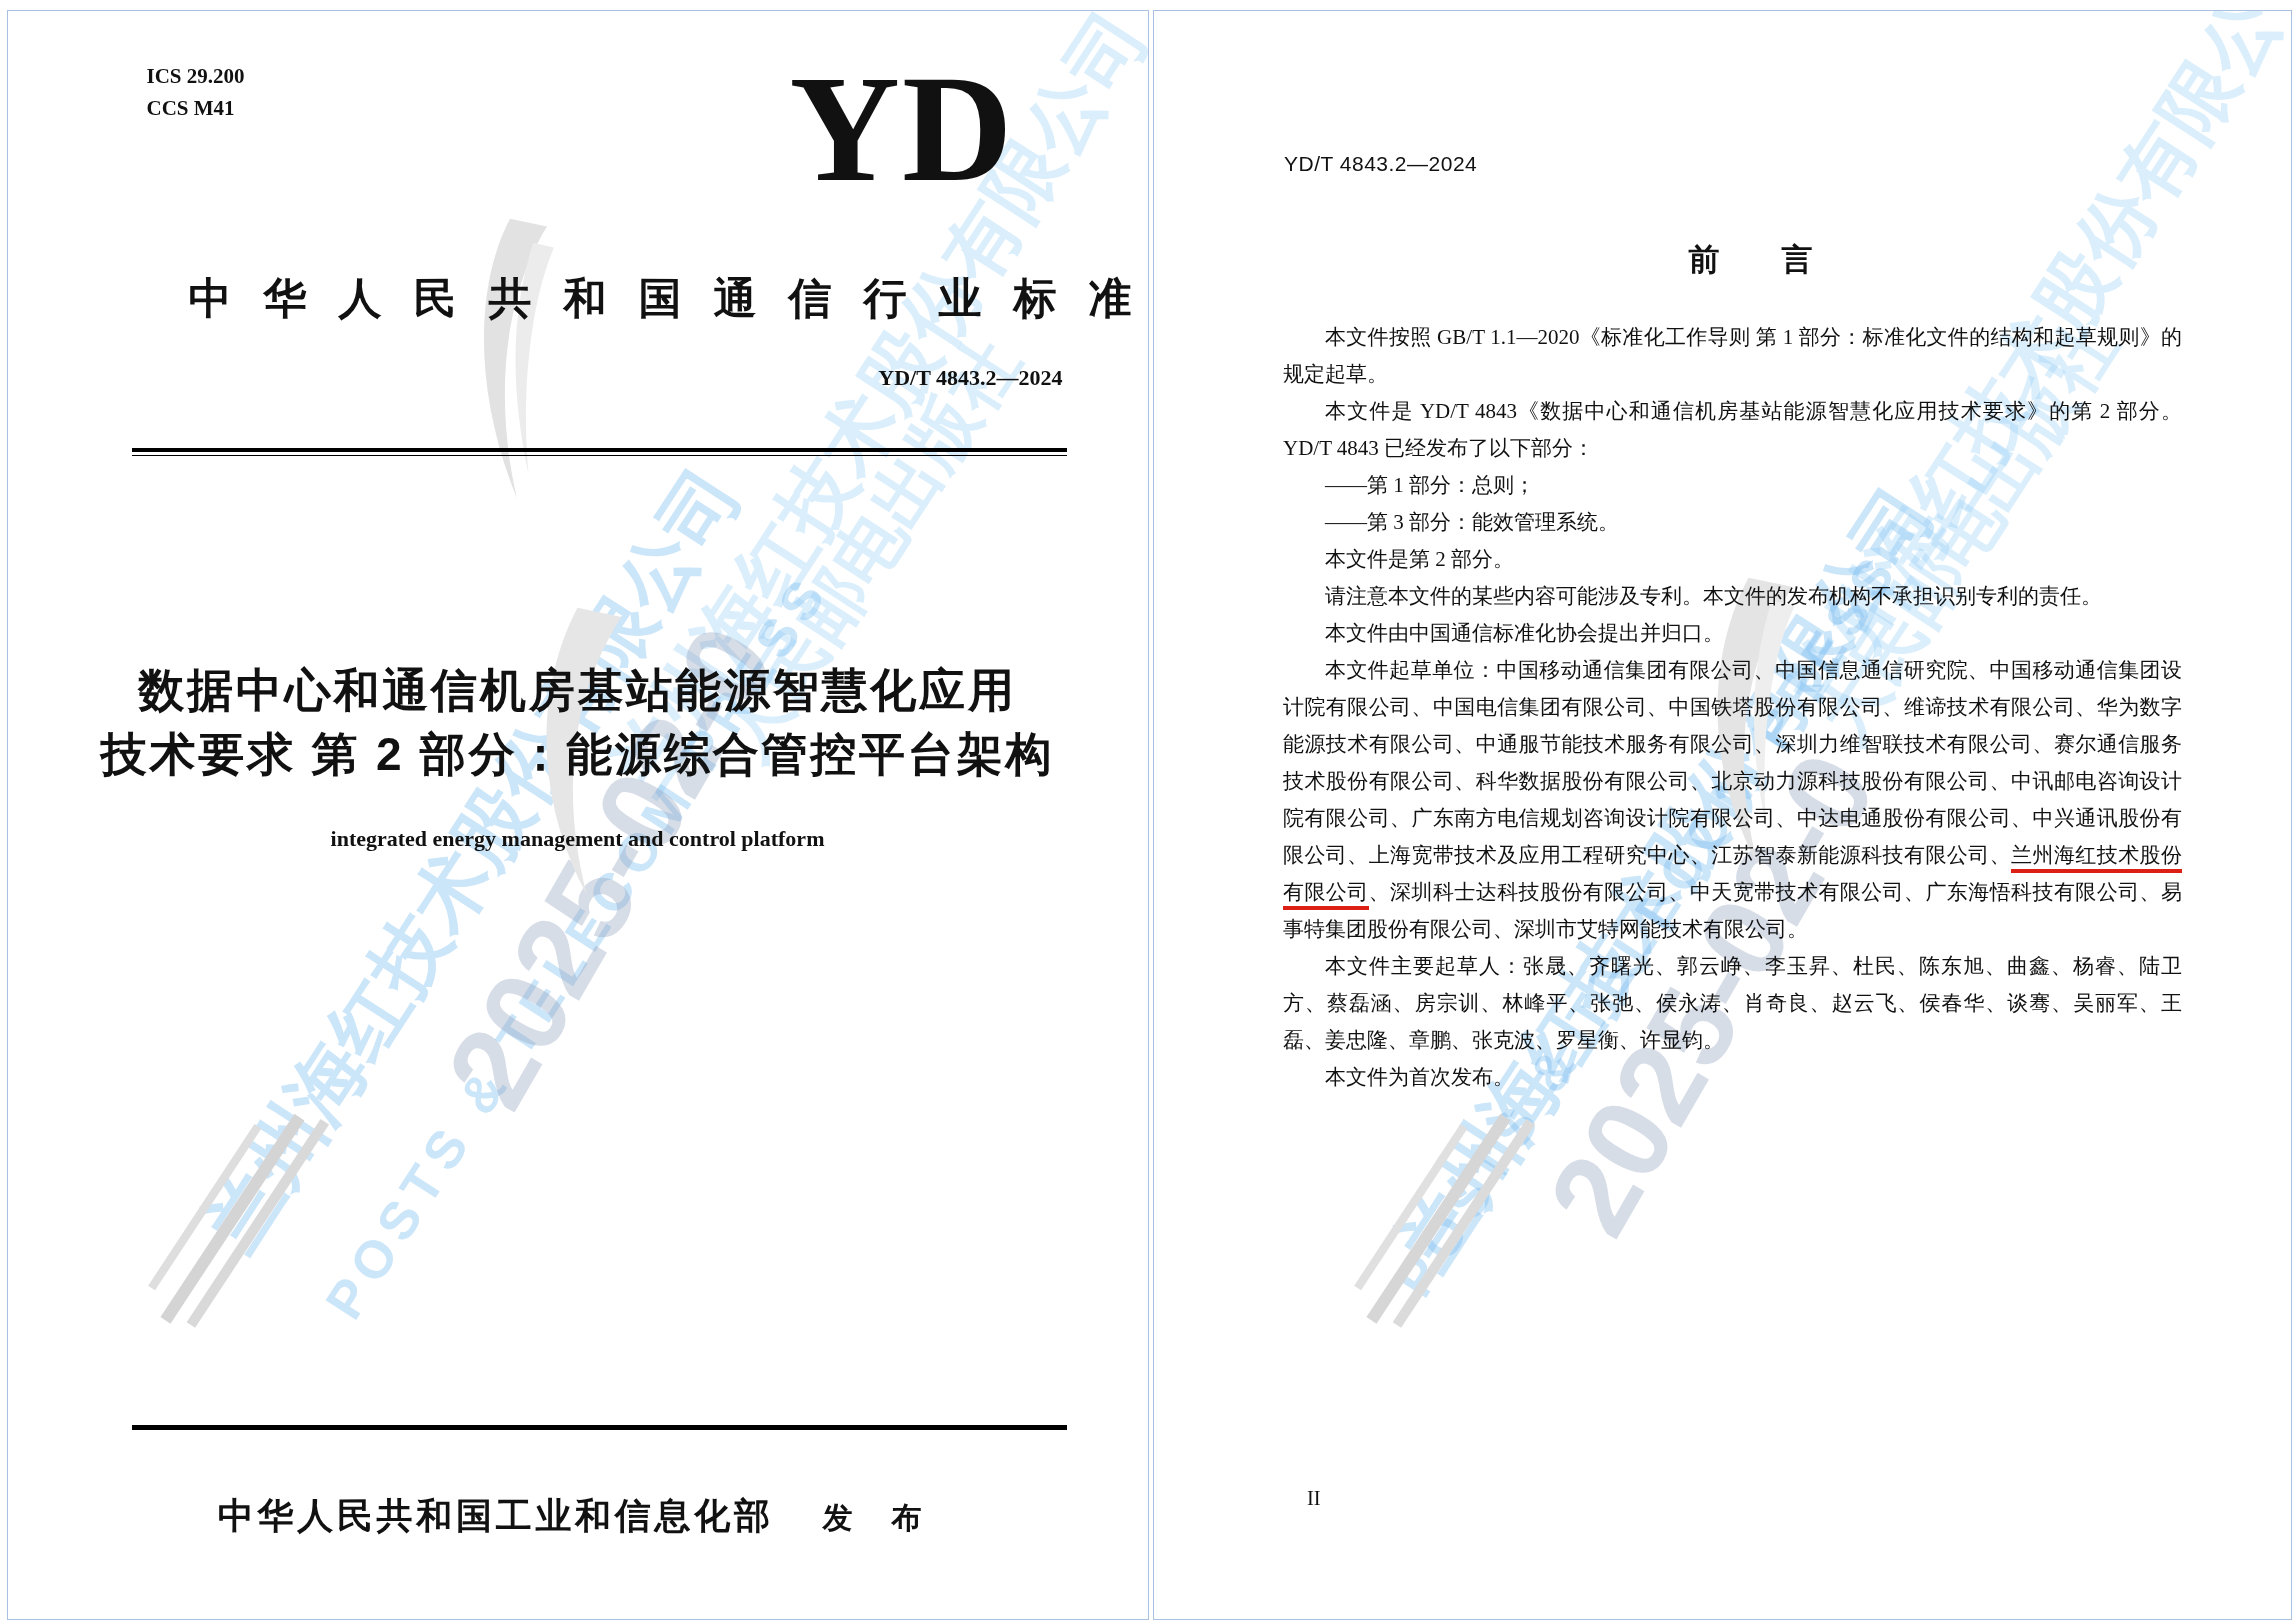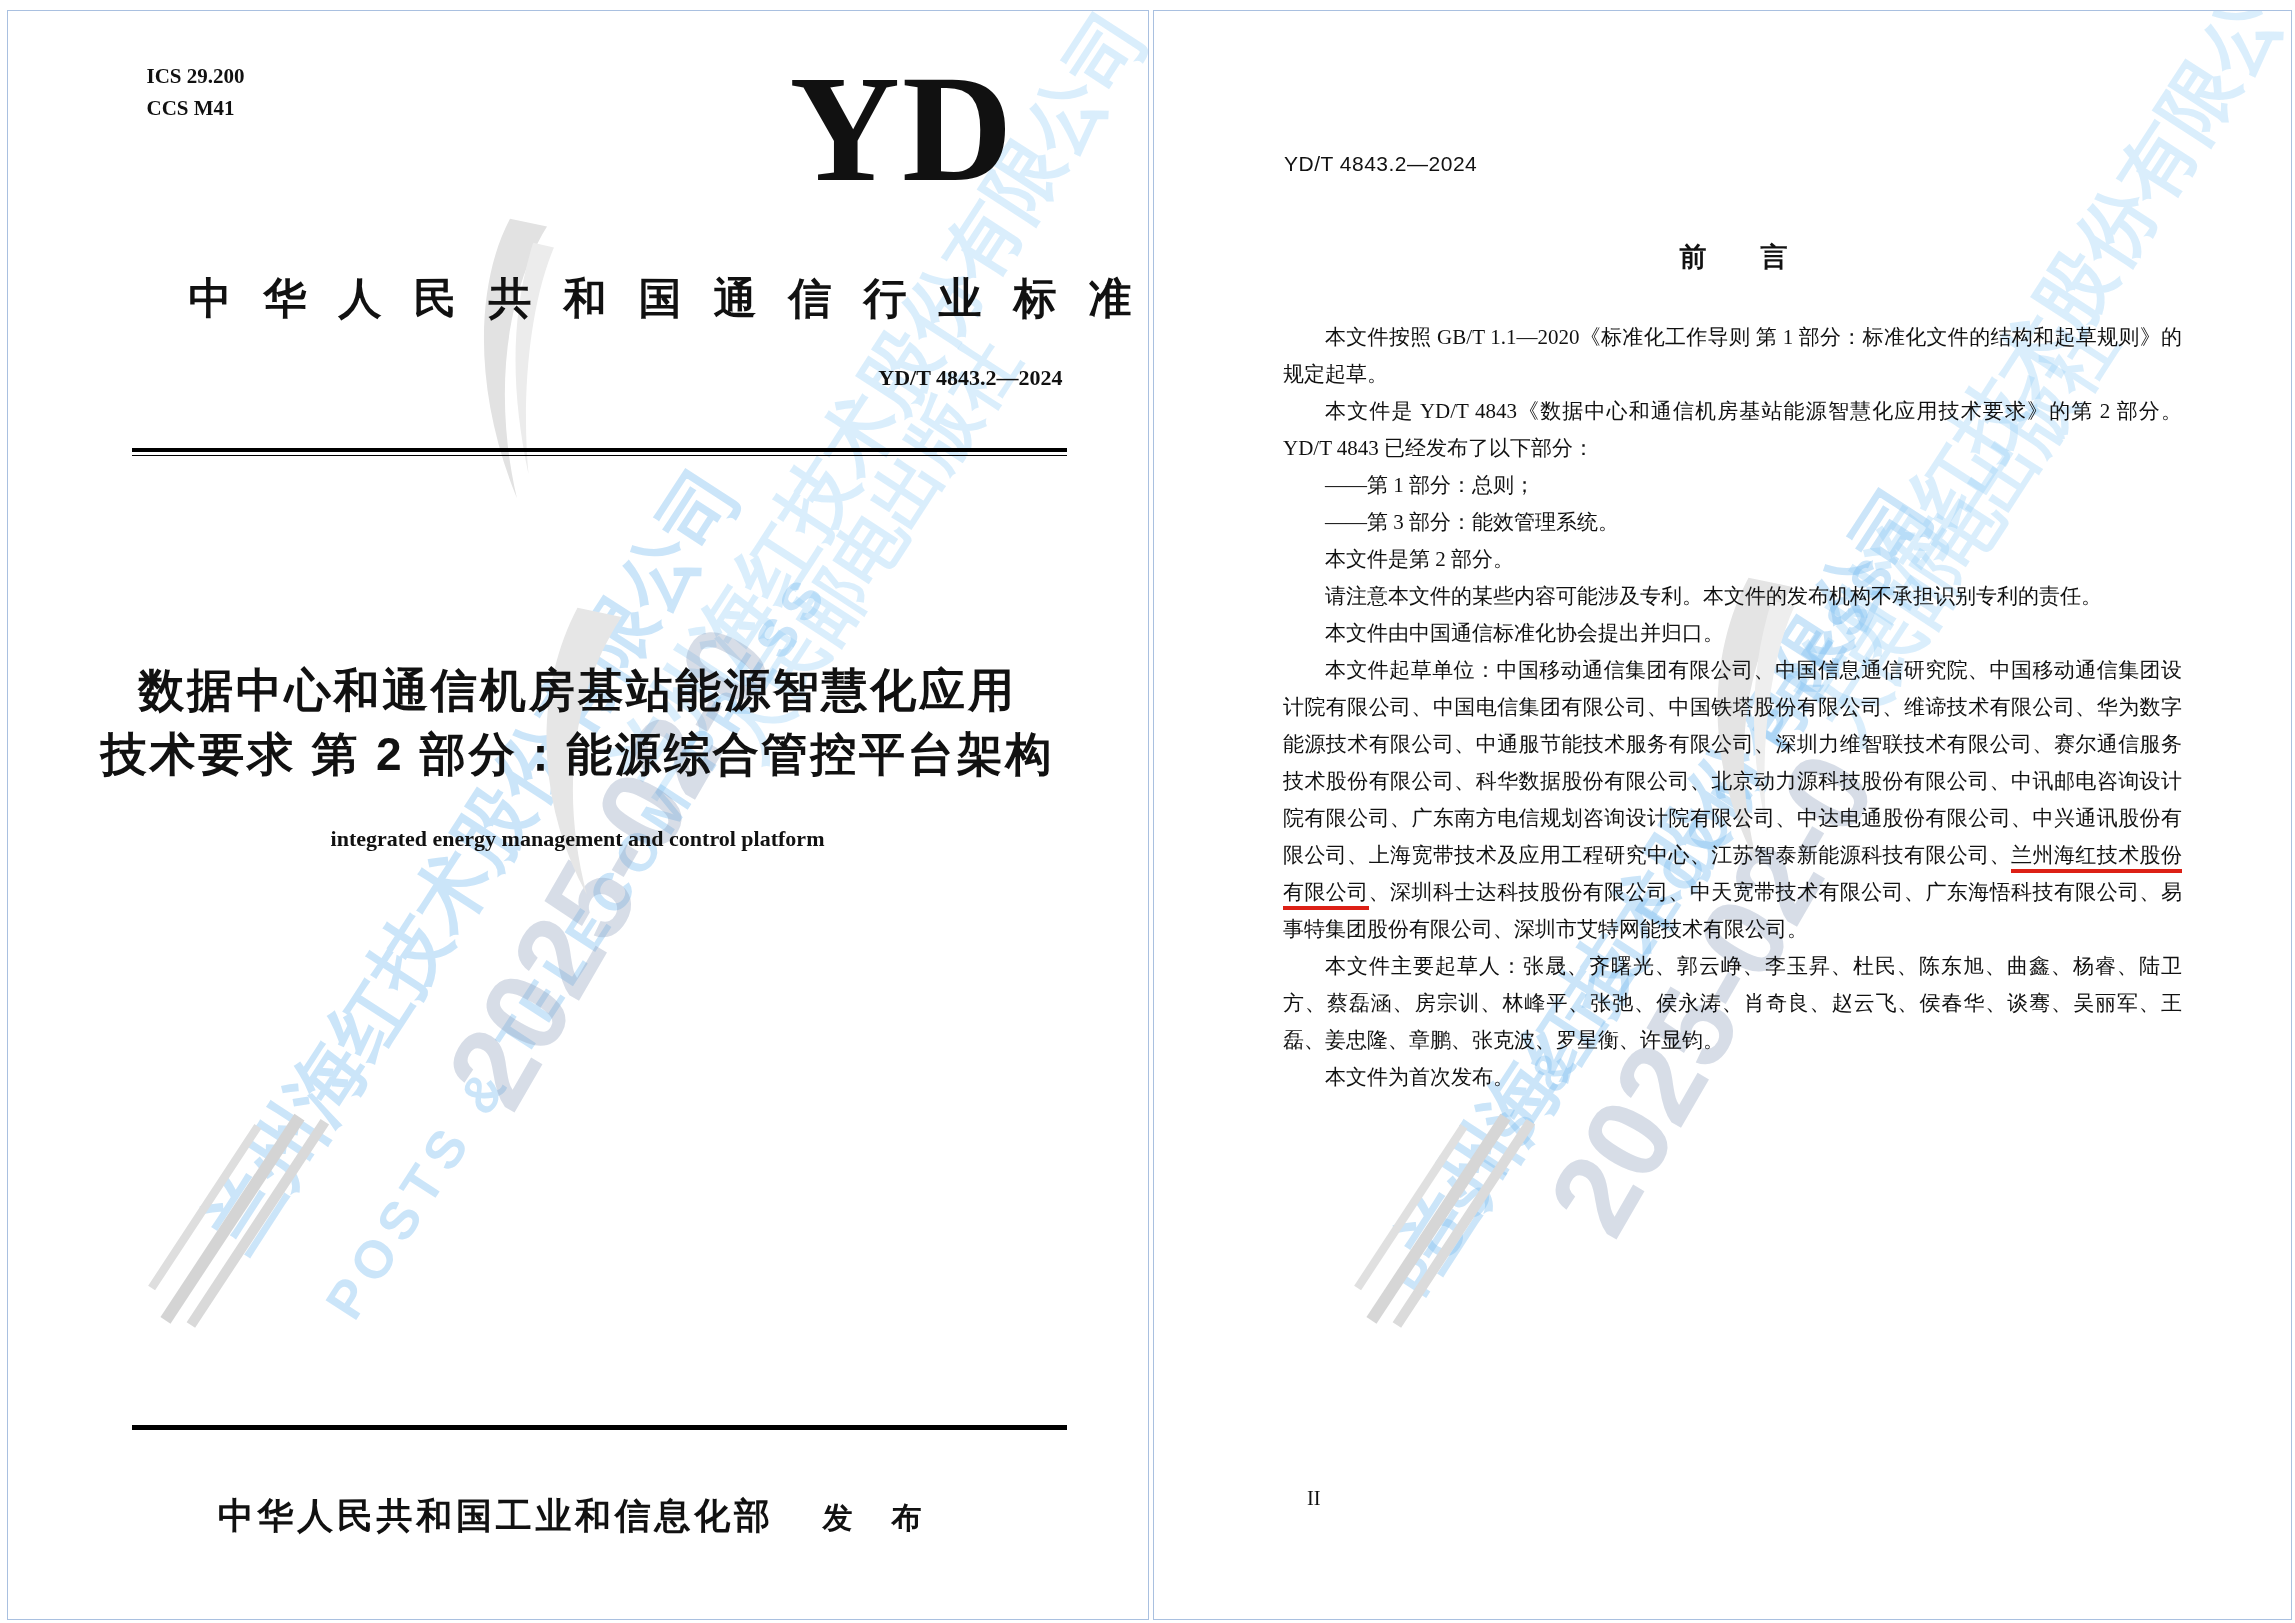--- a/index.html
+++ b/index.html
@@ -36,21 +36,21 @@
             font-size:22px;font-weight:700;font-family:"Liberation Sans", sans-serif;}
   .rule-bottom{left:124px;top:1414px;width:935px;height:0;border-top:5.1px solid #000;}
   .ministry-row{left:0;top:1481px;width:100%;text-align:center;white-space:nowrap;}
   .ministry-name{font-size:36px;font-weight:bold;letter-spacing:3.7px;
                  font-family:"Liberation Serif", serif;}
   .publish-label{font-size:30px;font-weight:bold;letter-spacing:15.7px;margin-left:49px;
                  font-family:"Liberation Serif", serif;}
   
   .fw-header{left:130px;top:141px;font-size:21px;font-weight:400;letter-spacing:0.5px;
              font-family:"Liberation Sans", sans-serif;}
-  .fw-title{left:130px;top:228px;width:899px;text-align:center;font-size:27px;font-weight:bold;
+  .fw-title{left:147px;top:228px;width:899px;text-align:center;font-size:31px;font-weight:bold;
             font-family:"Liberation Sans", sans-serif;}
   .fw-body{left:129px;top:308px;width:899px;font-size:21px;line-height:37px;
            text-align:justify;font-family:"Liberation Serif", serif;}
   .fw-body p{margin:0;text-indent:2em;}
   .red-underline{border-bottom:4.2px solid #dd2016;padding-bottom:1.4px;}
   .page-num{left:153px;top:1476px;font-size:20.4px;font-family:"Liberation Serif", serif;}
 </style>
 </head>
 <body>
 

